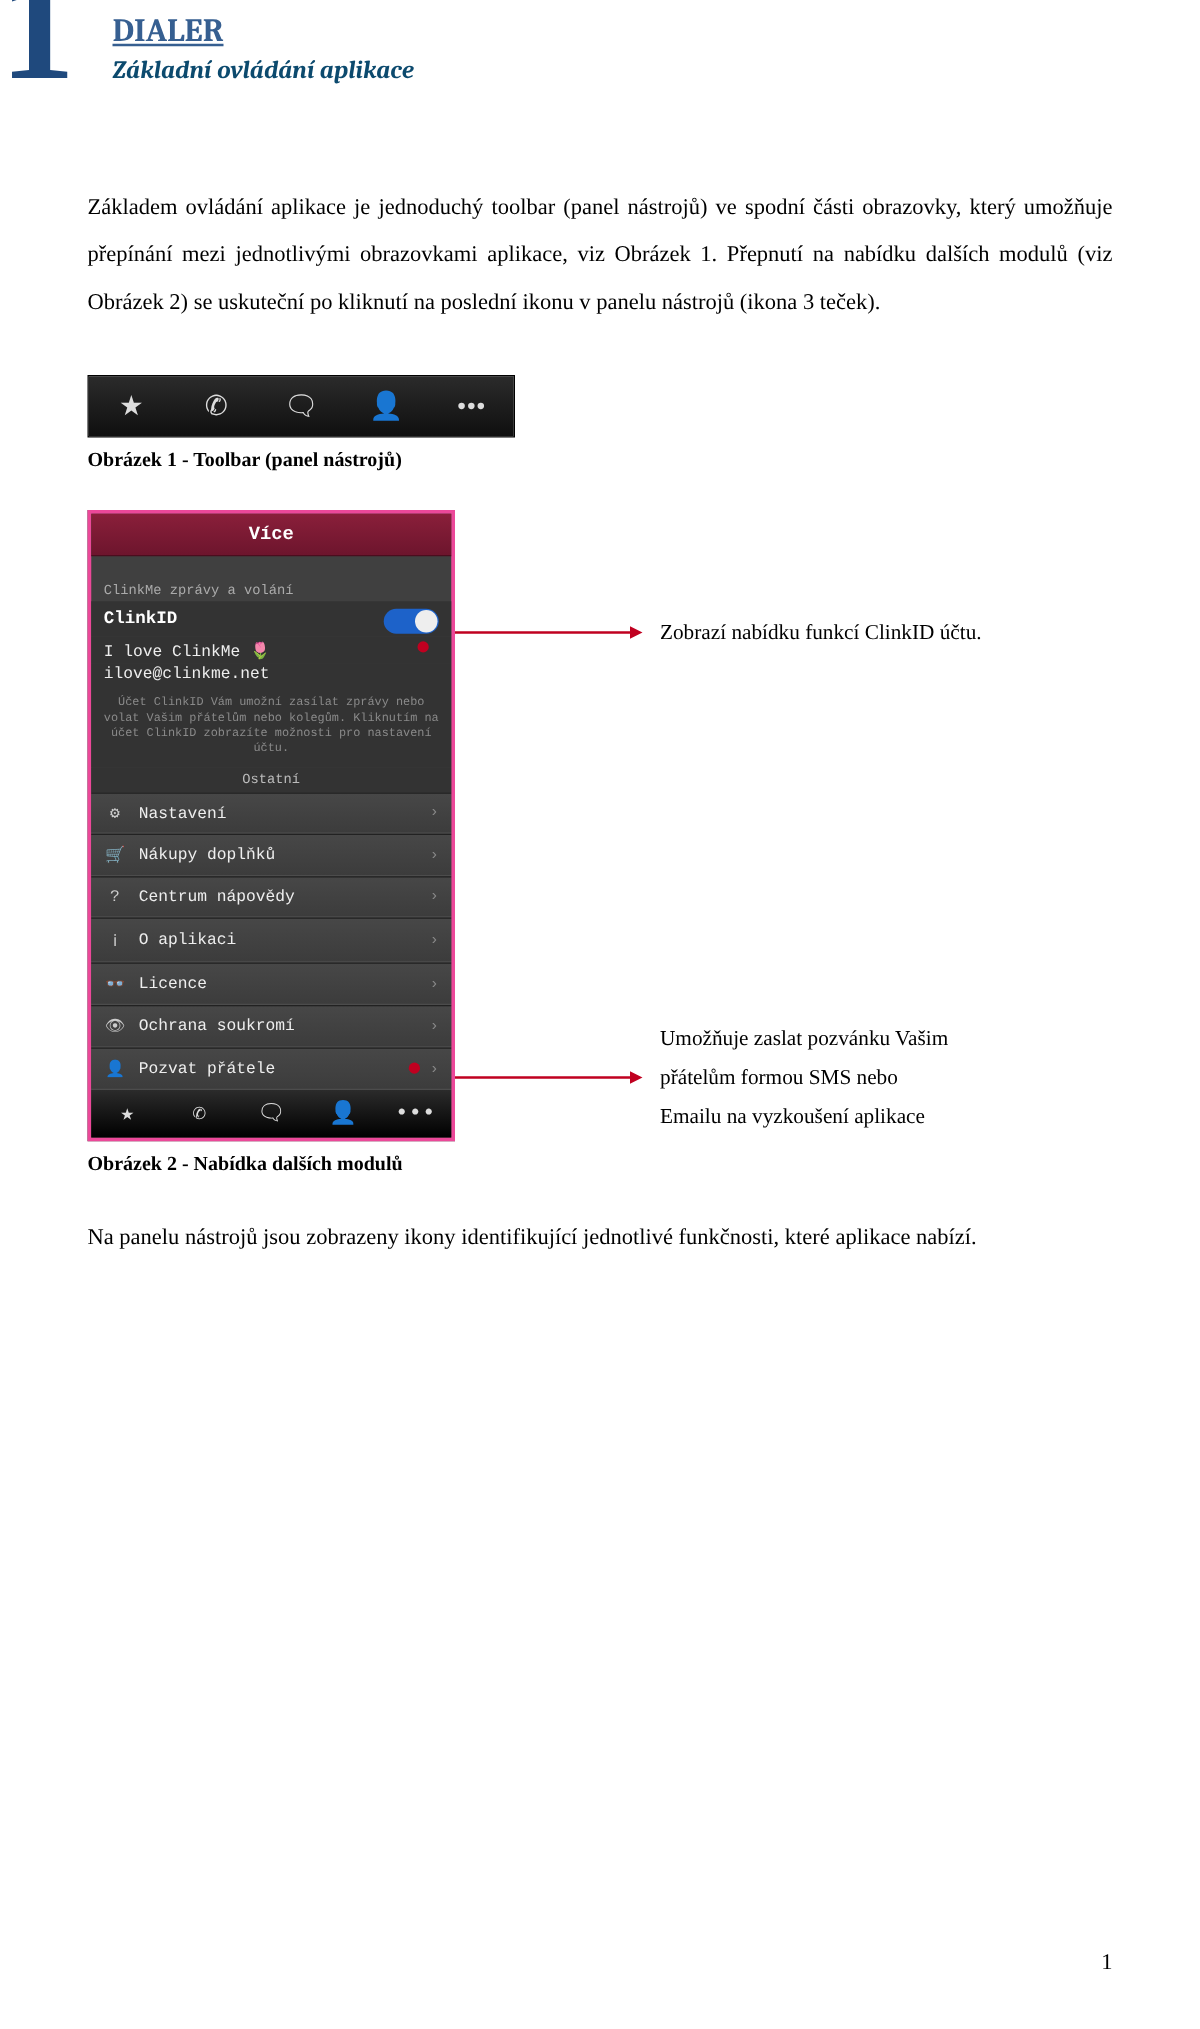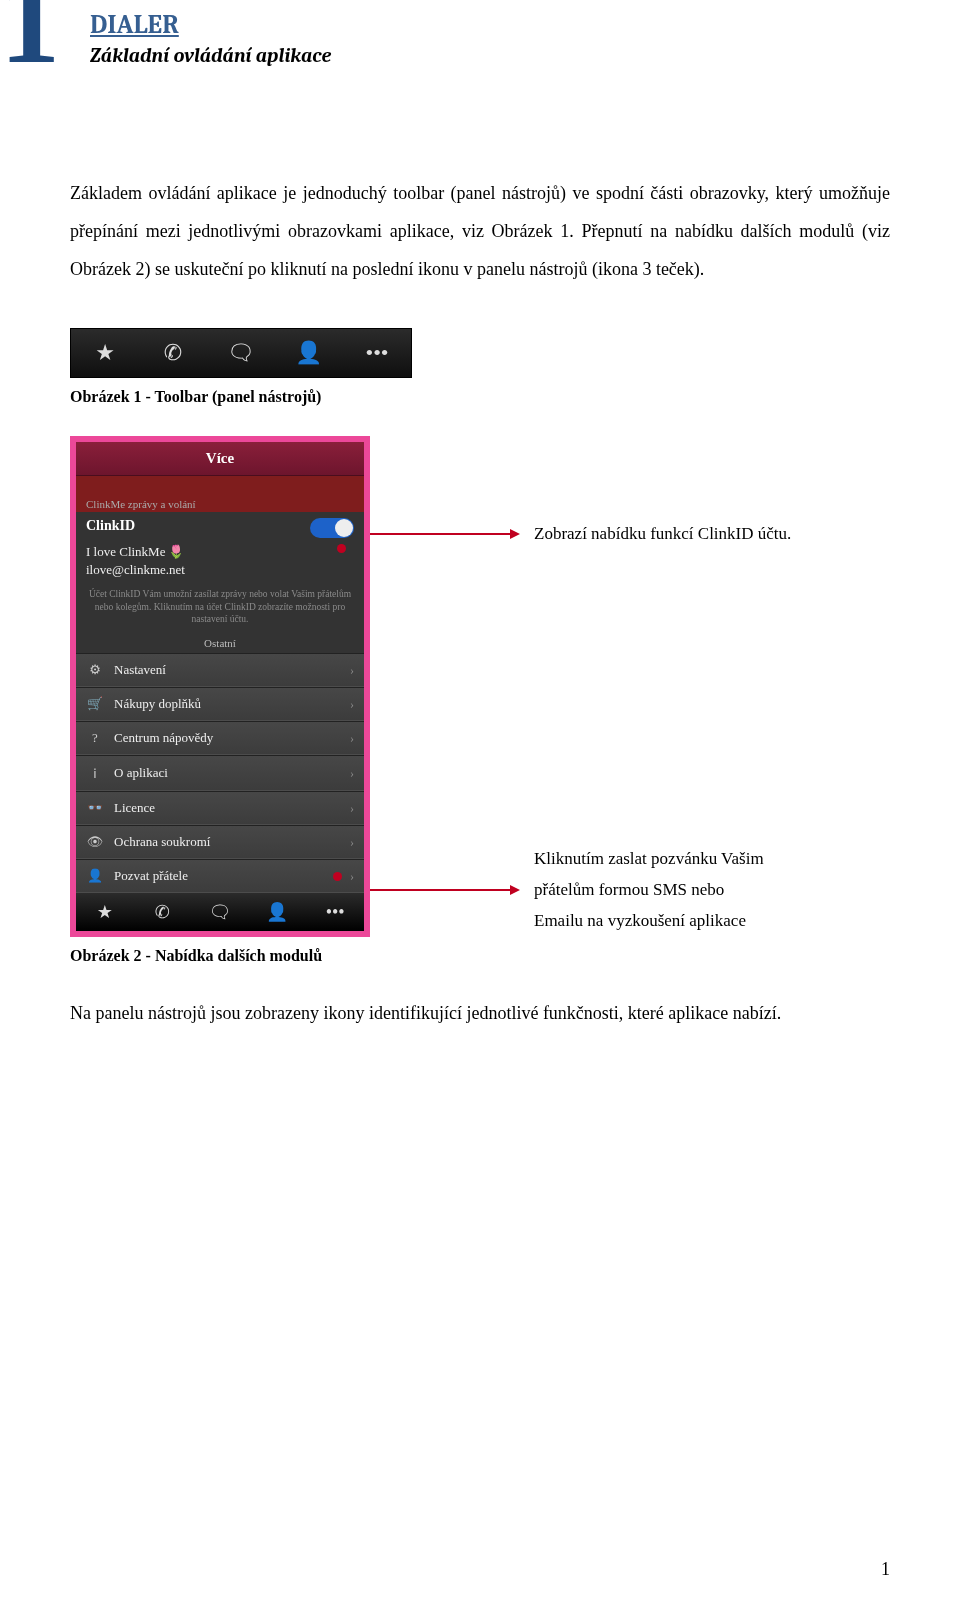--- a/index.html
+++ b/index.html
@@ -35,28 +35,28 @@
     font-weight: bold;
     color: #365f91;
     font-family: "Cambria", "Times New Roman", serif;
     margin-bottom: 4px;
     text-decoration: underline;
   }
   .chapter-sub {
     font-size: 20px;
     font-weight: bold;
     font-style: italic;
-    color: #000000;
+    color: #0c4a6e;
     font-family: "Cambria", "Times New Roman", serif;
   }
   .body-text {
     font-size: 18px;
     line-height: 2.1;
     text-align: justify;
-    margin-top: 108px;
+    margin-top: 80px;
   }
   .caption {
     font-size: 16px;
     font-weight: bold;
     margin: 10px 0 30px 0;
   }
   
   .toolbar-mock {
     width: 340px;
     height: 48px;
@@ -76,25 +76,25 @@
   }
   
   .more-wrap {
     display: flex;
     align-items: flex-start;
     gap: 0;
     margin-top: 20px;
   }
   .more-mock {
     width: 288px;
-    background: #7f1d1d;
+    background: #404040;
     color: #eee;
-    font-family: Liberation Serif, serif;
+    font-family: Liberation Mono, monospace;
     font-size: 13px;
-    border: 6px solid #ec4899;
+    border: 3px solid #ec4899;
   }
   .more-header {
     background: linear-gradient(#8a1f3a, #6d152d);
     color: #fff;
     text-align: center;
     padding: 8px 0;
     font-size: 15px;
     font-weight: 600;
     border-bottom: 1px solid #4a0d1e;
   }
@@ -265,21 +265,21 @@
         <div class="arrow-head"></div>
         <div class="callout" style="margin-left:14px;">Zobrazí nabídku funkcí ClinkID účtu.</div>
       </div>
 
       <div style="display:flex; margin-top:300px;">
         <div style="display:flex; align-items:center;">
           <div class="arrow-line" style="width:140px;"></div>
           <div class="arrow-head"></div>
         </div>
         <div class="callout" style="margin-left:14px; line-height:1.8;">
-          <div>Kliknutím zaslat pozvánku Vašim</div>
+          <div>Umožňuje zaslat pozvánku Vašim</div>
           <div>přátelům formou SMS nebo</div>
           <div>Emailu na vyzkoušení aplikace</div>
         </div>
       </div>
     </div>
   </div>
 
   <div class="caption">Obrázek 2 - Nabídka dalších modulů</div>
 
   <div class="body-text" style="margin-top:30px;">Na panelu nástrojů jsou zobrazeny ikony identifikující jednotlivé funkčnosti, které aplikace nabízí.</div>

